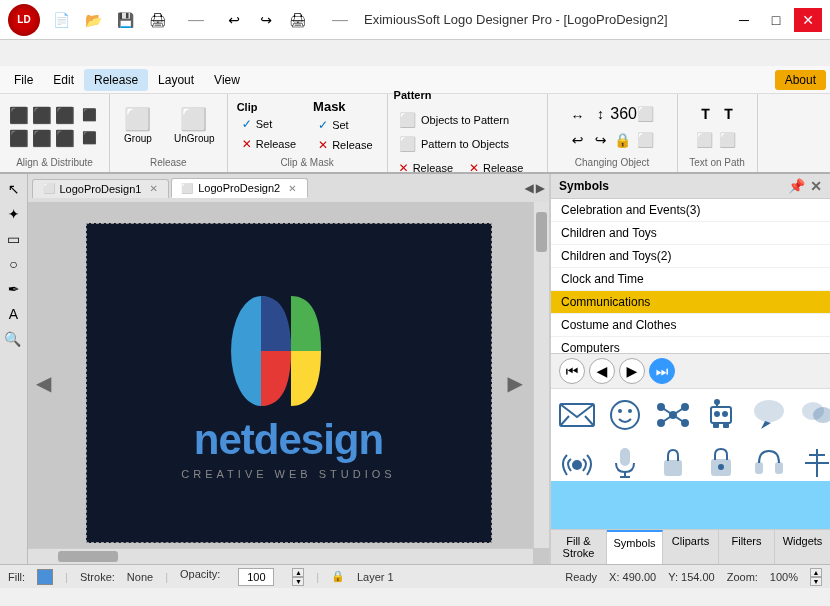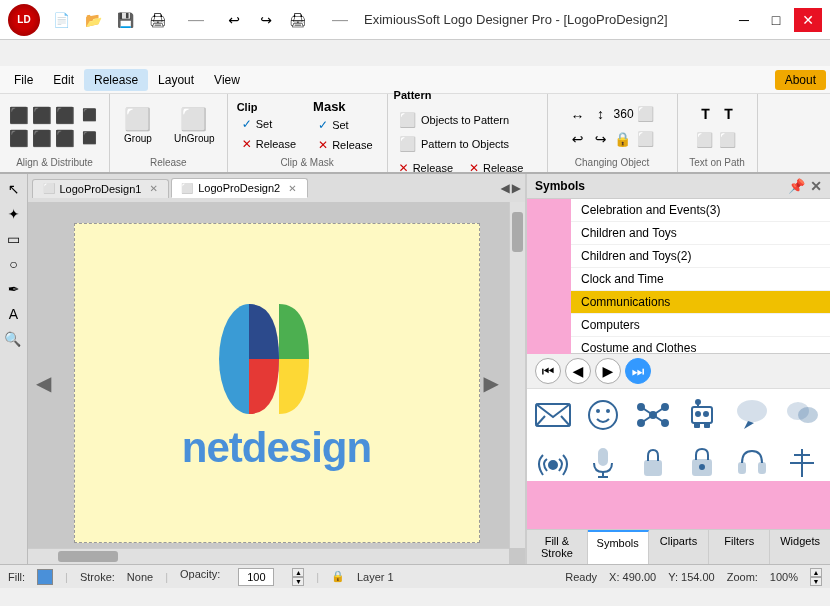--- a/index.html
+++ b/index.html
@@ -210,57 +210,56 @@
     }
     .canvas-right-arrow {
       position: absolute; right: 26px; top: 50%; transform: translateY(-50%);
       font-size: 20px; color: #666; cursor: pointer;
     }
 
     
     .logo-canvas {
       width: 406px;
       height: 320px;
-      background: #fef9c3;
+      background: #0f172a;
       border: 1px dashed #999;
       display: flex;
       flex-direction: column;
       align-items: center;
       justify-content: center;
       position: relative;
     }
     .logo-text-main { font-size: 42px; font-weight: bold; color: #4a90d9; font-family: Arial, sans-serif; letter-spacing: -1px; }
     .logo-text-sub { font-size: 11px; letter-spacing: 4px; color: #888; margin-top: 4px; }
 
     
     .symbols-panel {
-      width: 304px;
+      width: 280px;
       display: flex;
       flex-direction: column;
-      background: #f9a8d4;
+      background: #7dd3fc;
       border-left: 1px solid #ccc;
     }
     .panel-title-bar {
       display: flex;
       align-items: center;
       justify-content: space-between;
       background: #e0e0e0;
       padding: 4px 8px;
       border-bottom: 1px solid #ccc;
       font-weight: bold;
       font-size: 12px;
     }
     .panel-close { cursor: pointer; font-size: 14px; color: #666; }
     .symbols-list {
       flex: 0 0 auto;
       height: 155px;
       overflow-y: scroll;
       background: white;
       border-bottom: 1px solid #ccc;
-      margin-left: 44px;
     }
     .symbols-list-item {
       padding: 4px 10px;
       cursor: pointer;
       font-size: 12px;
       border-bottom: 1px solid #f0f0f0;
     }
     .symbols-list-item.selected { background: #f0c000; }
 
     .symbols-nav {
@@ -477,21 +476,21 @@
         <span>Release</span>
       </button>
     </div>
   </div>
 
   <div class="ribbon-section" style="min-width:130px;">
     <div class="ribbon-controls" style="flex-direction:column;gap:2px;flex:1;align-items:center;justify-content:center;">
       <div style="display:grid;grid-template-columns:repeat(4,22px);gap:1px;">
         <button class="ribbon-grid-btn" style="font-size:14px;">↔</button>
         <button class="ribbon-grid-btn" style="font-size:14px;">↕</button>
-        <button class="ribbon-grid-btn" style="font-size:12px;">360</button>
+        <button class="ribbon-grid-btn" style="font-size:16px;">360</button>
         <button class="ribbon-grid-btn" style="font-size:14px;">⬜</button>
         <button class="ribbon-grid-btn" style="font-size:14px;">↩</button>
         <button class="ribbon-grid-btn" style="font-size:14px;">↪</button>
         <button class="ribbon-grid-btn" style="font-size:14px;">🔒</button>
         <button class="ribbon-grid-btn" style="font-size:14px;">⬜</button>
       </div>
     </div>
     <div class="ribbon-section-title">Changing Object</div>
   </div>
 
@@ -554,20 +553,21 @@
 
           <path d="M102,10 Q132,10 132,65 L102,65 Z" fill="#4caf50"></path>
 
           <path d="M72,65 L102,65 Q102,120 72,120 Z" fill="#e53935"></path>
 
           <path d="M102,65 L132,65 Q132,120 102,120 Z" fill="#fdd835"></path>
 
           <rect x="102" y="10" width="30" height="110" rx="15" fill="none"></rect>
         </svg>
         <div class="logo-text-main">netdesign</div>
+        <div class="logo-text-sub">CREATIVE WEB STUDIOS</div>
       </div>
 
       <div class="canvas-scroll-y">
         <div class="scroll-thumb-y"></div>
       </div>
       <div class="canvas-scroll-x">
         <div class="scroll-thumb-x"></div>
       </div>
     </div>
   </div>
@@ -581,22 +581,22 @@
       </div>
     </div>
 
     <div style="display:flex;flex:0 0 auto;height:155px;">
       <div class="symbols-list" style="flex:1;">
         <div class="symbols-list-item">Celebration and Events(3)</div>
         <div class="symbols-list-item">Children and Toys</div>
         <div class="symbols-list-item">Children and Toys(2)</div>
         <div class="symbols-list-item">Clock and Time</div>
         <div class="symbols-list-item selected">Communications</div>
+        <div class="symbols-list-item">Costume and Clothes</div>
         <div class="symbols-list-item">Computers</div>
-        <div class="symbols-list-item">Costume and Clothes</div>
 
       </div>
     </div>
 
     <div class="symbols-nav">
       <button class="nav-btn">⏮</button>
       <button class="nav-btn">◀</button>
       <button class="nav-btn">▶</button>
       <button class="nav-btn active">⏭</button>
     </div>

